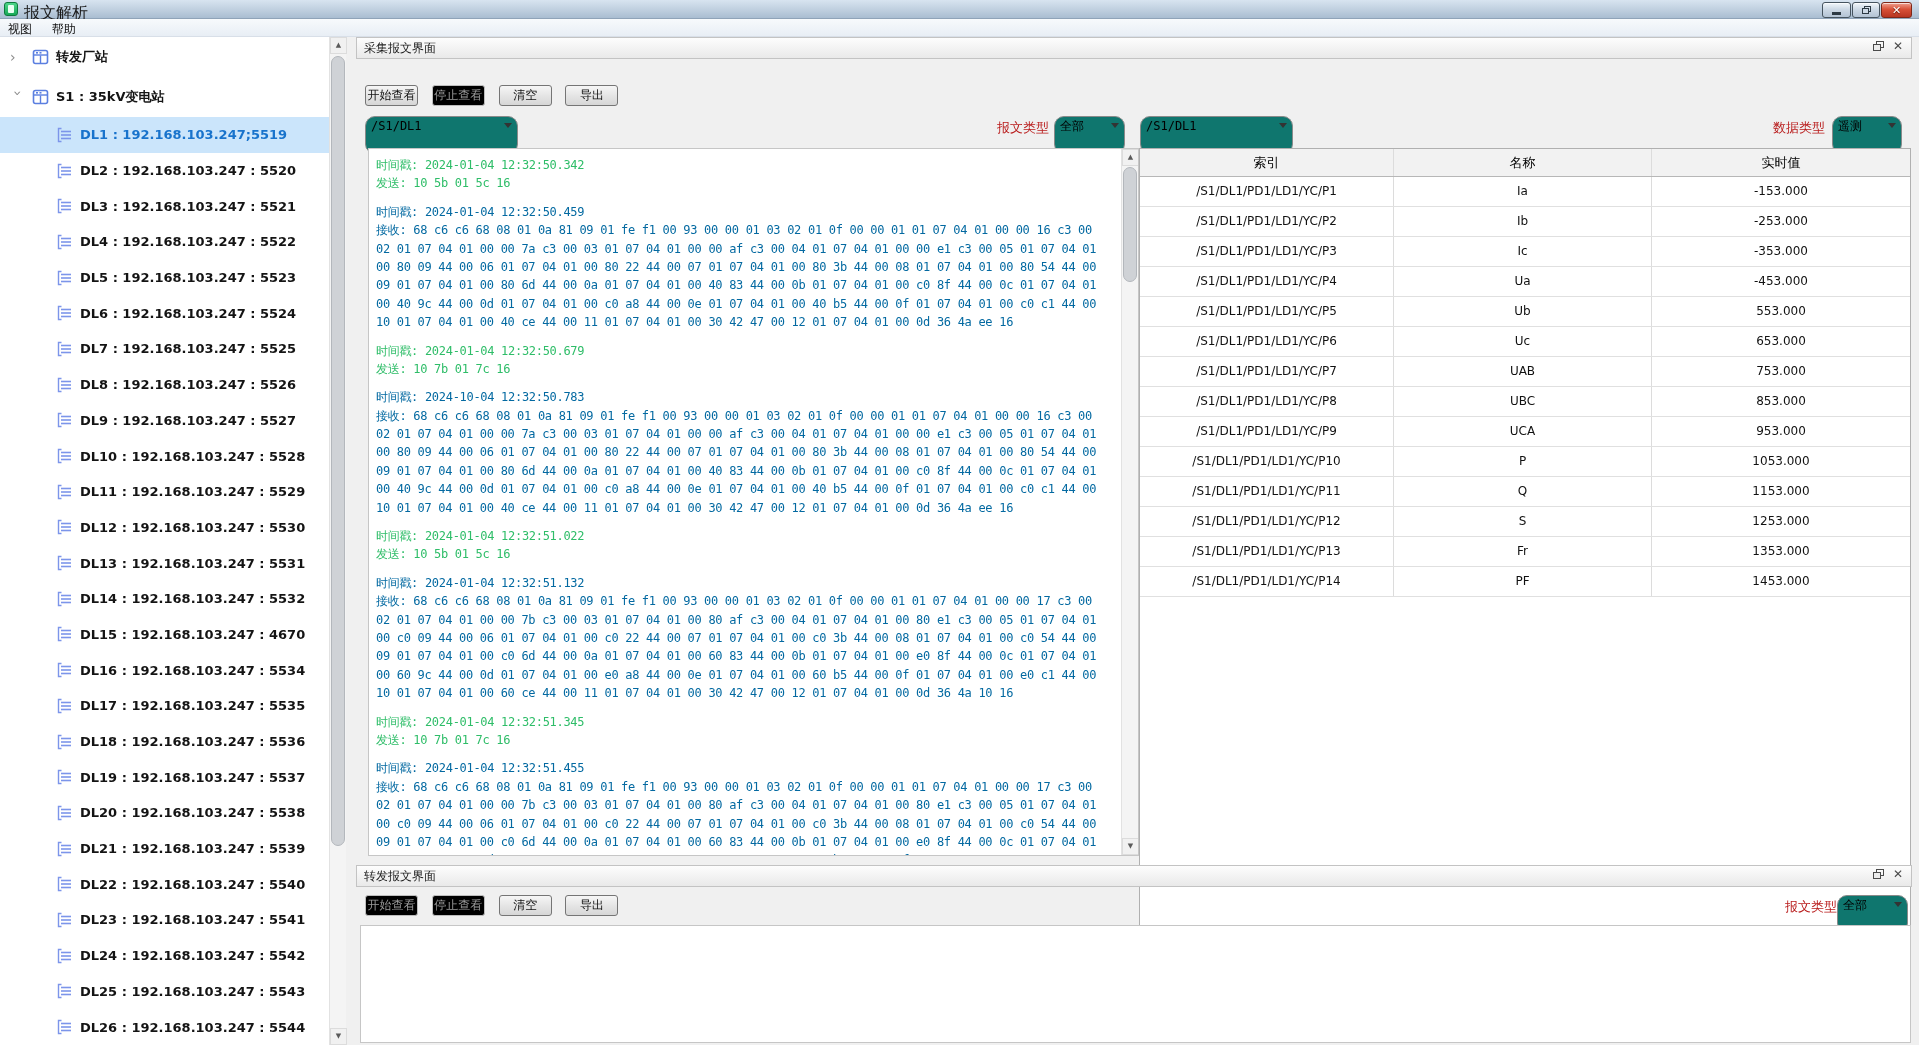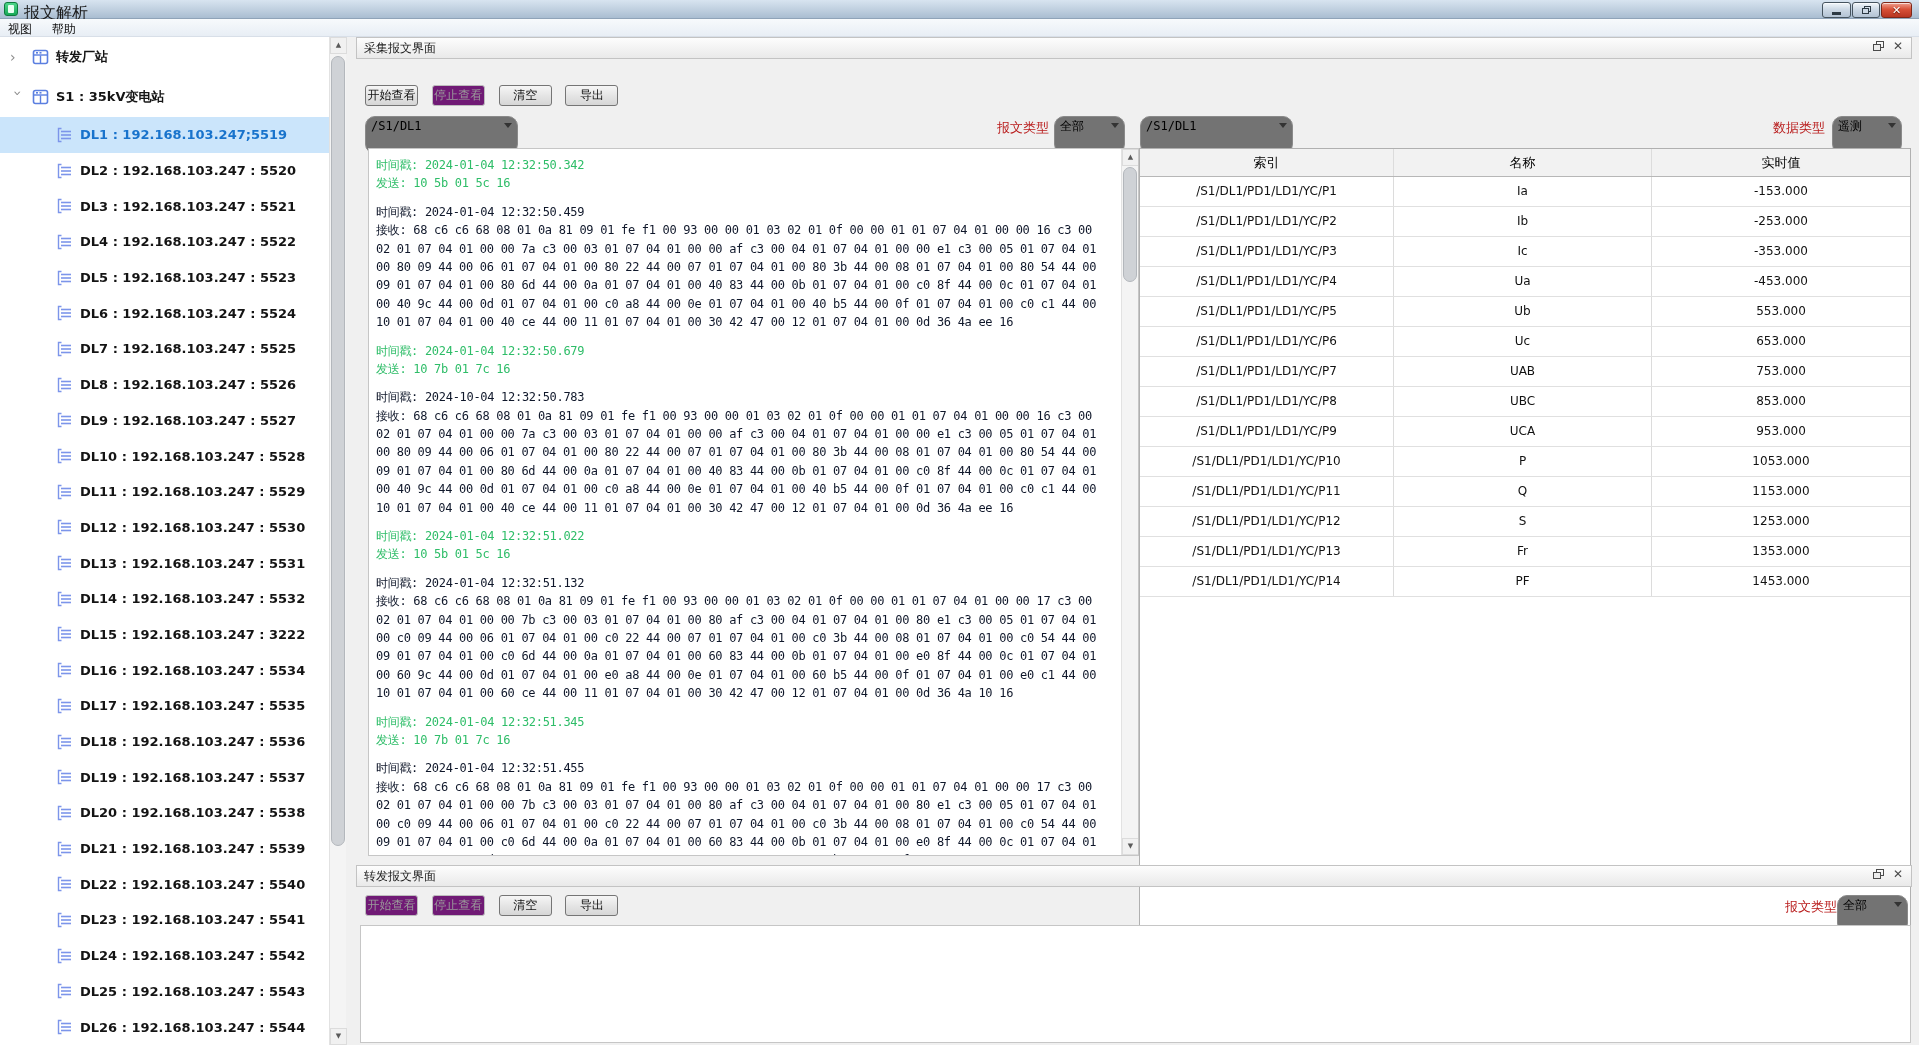--- a/index.html
+++ b/index.html
@@ -60,24 +60,24 @@
   .float-icon { position:relative; width:11px; height:11px; display:inline-block; }
   .float-icon i { position:absolute; border:1px solid #4a4a4a; }
   .float-icon i:first-child { left:3px; top:0; width:8px; height:7px; }
   .float-icon i:last-child  { left:0; top:3px; width:8px; height:7px; background:#ececec; }
   .x-icon { color:#4a4a4a; font-size:12px; font-weight:bold; line-height:11px; }
 
   
   .btn { display:inline-block; width:53px; height:21px; margin-right:10px; text-align:center;
     font-size:12px; line-height:19px; color:#111; border:1px solid #757575; border-radius:3px;
     background:linear-gradient(#f6f6f6,#e2e2e2 60%,#d6d6d6); }
-  .btn.disabled { color:#9a9a9a; border-color:#bdbdbd; background:#701a75; }
-
-  
-  .combo { position:absolute; height:38px; background:#737373; border:1px solid #8a8a8a; border-radius:10px;
+  .btn.disabled { color:#9a9a9a; border-color:#bdbdbd; background:#000000; }
+
+  
+  .combo { position:absolute; height:38px; background:#0f766e; border:1px solid #8a8a8a; border-radius:10px;
     font-size:12px; line-height:19px; padding-left:5px; white-space:nowrap; }
   .combo .arrow { position:absolute; right:5px; top:6px; width:0; height:0;
     border-left:4px solid transparent; border-right:4px solid transparent; border-top:5px solid #333; }
   .combo.mono { font-family:"DejaVu Sans Mono", monospace; }
   .field-label { position:absolute; font-size:13px; color:#b91c1c; }
 
   
   .cap-header { top:0; }
   .cap-toolbar { position:absolute; left:9px; top:48px; }
   .cap-combo1 { left:9px;   top:79px; width:153px; }
@@ -88,21 +88,21 @@
   .cap-combo-datatype { left:1476px; top:79px; width:70px; }
 
   
   .logbox { position:absolute; left:12px; top:111px; width:771px; height:708px;
     background:#fff; border:1px solid #c6c6c6; overflow:hidden; }
   .log-content { position:absolute; left:0; top:0; right:17px; bottom:0; padding:7px 0 0 7px; overflow:hidden; }
   .log-line { height:18.4px; line-height:18.4px; white-space:pre;
     font-family:"DejaVu Sans Mono", monospace; font-size:12px; letter-spacing:-0.3px; }
   .log-block { margin-bottom:10px; }
   .log-block.green .log-line { color:#2ebd68; }
-  .log-block.blue  .log-line { color:#0f172a; }
+  .log-block.blue  .log-line { color:#0369a1; }
   .log-sb { right:0; top:0; height:706px; left:auto; position:absolute; width:17px; }
   .log-sb .up { top:0; } .log-sb .down { bottom:0; }
   .log-sb .sb-thumb { top:18px; height:115px; }
 
   
   .rt-table { position:absolute; left:783px; top:111px; width:772px; height:820px;
     background:#fff; border:1px solid #b0b0b0; }
   .rt-row { display:grid; grid-template-columns:254px 258px 1fr; }
   .rt-head { height:28px; background:#f2f2f2; border-bottom:1px solid #b7b7b7; }
   .rt-head .rt-cell { font-size:13px; color:#000; line-height:27px; }
@@ -296,21 +296,21 @@
   </svg>
 <span class="dev-label">DL14 : 192.168.103.247 : 5532</span>
       </div>
       <div class="tree-row dev">
   <svg class="node-icon" width="17" height="16" viewBox="0 0 17 16">
     <path d="M5.5 1.5 H2.5 V14.5 H5.5" fill="none" stroke="#7c95ea" stroke-width="1.4"></path>
     <line x1="5" y1="4.5" x2="15" y2="4.5" stroke="#7c95ea" stroke-width="1.6"></line>
     <line x1="5" y1="8" x2="15" y2="8" stroke="#7c95ea" stroke-width="1.6"></line>
     <line x1="5" y1="11.5" x2="15" y2="11.5" stroke="#7c95ea" stroke-width="1.6"></line>
   </svg>
-<span class="dev-label">DL15 : 192.168.103.247 : 3222</span>
+<span class="dev-label">DL15 : 192.168.103.247 : 4670</span>
       </div>
       <div class="tree-row dev">
   <svg class="node-icon" width="17" height="16" viewBox="0 0 17 16">
     <path d="M5.5 1.5 H2.5 V14.5 H5.5" fill="none" stroke="#7c95ea" stroke-width="1.4"></path>
     <line x1="5" y1="4.5" x2="15" y2="4.5" stroke="#7c95ea" stroke-width="1.6"></line>
     <line x1="5" y1="8" x2="15" y2="8" stroke="#7c95ea" stroke-width="1.6"></line>
     <line x1="5" y1="11.5" x2="15" y2="11.5" stroke="#7c95ea" stroke-width="1.6"></line>
   </svg>
 <span class="dev-label">DL16 : 192.168.103.247 : 5534</span>
       </div>

